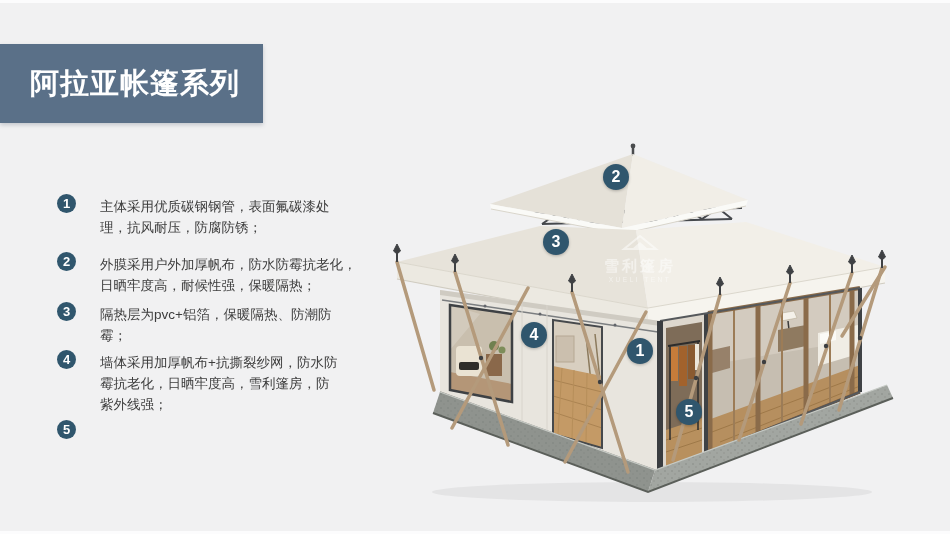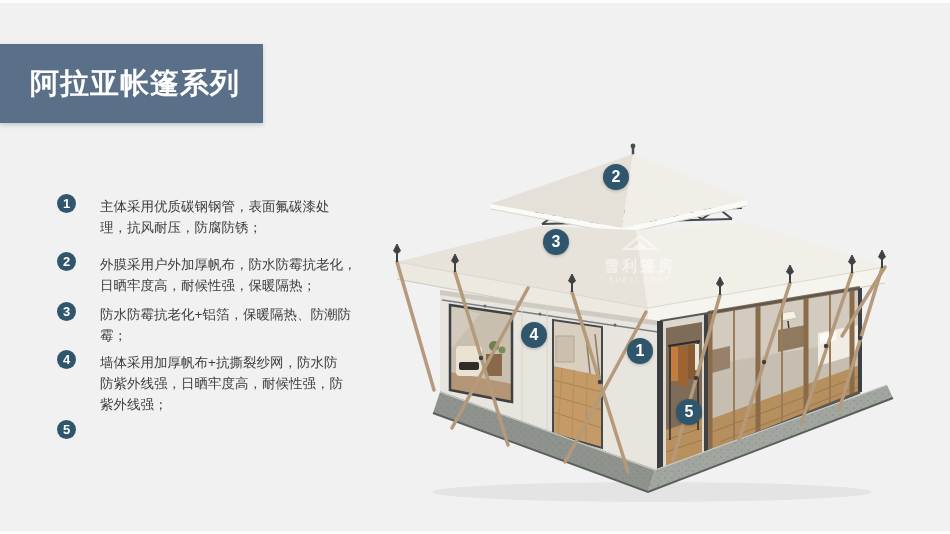--- a/index.html
+++ b/index.html
@@ -61,27 +61,27 @@
   <div class="ftext">主体采用优质碳钢钢管，表面氟碳漆处
 理，抗风耐压，防腐防锈；</div>
 </div>
 <div class="feature f2">
   <div class="bullet">2</div>
   <div class="ftext">外膜采用户外加厚帆布，防水防霉抗老化，
 日晒牢度高，耐候性强，保暖隔热；</div>
 </div>
 <div class="feature f3">
   <div class="bullet">3</div>
-  <div class="ftext">防水防霉抗老化+铝箔，保暖隔热、防潮防
+  <div class="ftext">隔热层为pvc+铝箔，保暖隔热、防潮防
 霉；</div>
 </div>
 <div class="feature f4">
   <div class="bullet">4</div>
   <div class="ftext">墙体采用加厚帆布+抗撕裂纱网，防水防
-防紫外线强，日晒牢度高，耐候性强，防
+霉抗老化，日晒牢度高，雪利篷房，防
 紫外线强；</div>
 </div>
 <div class="feature f5">
   <div class="bullet">5</div>
 </div>
 
 <svg class="tent-svg" viewBox="0 0 560 390">
   <defs>
     <clipPath id="cw1">
         <path d="M60,165 L122,174 L122,262 L60,250 Z"></path>

